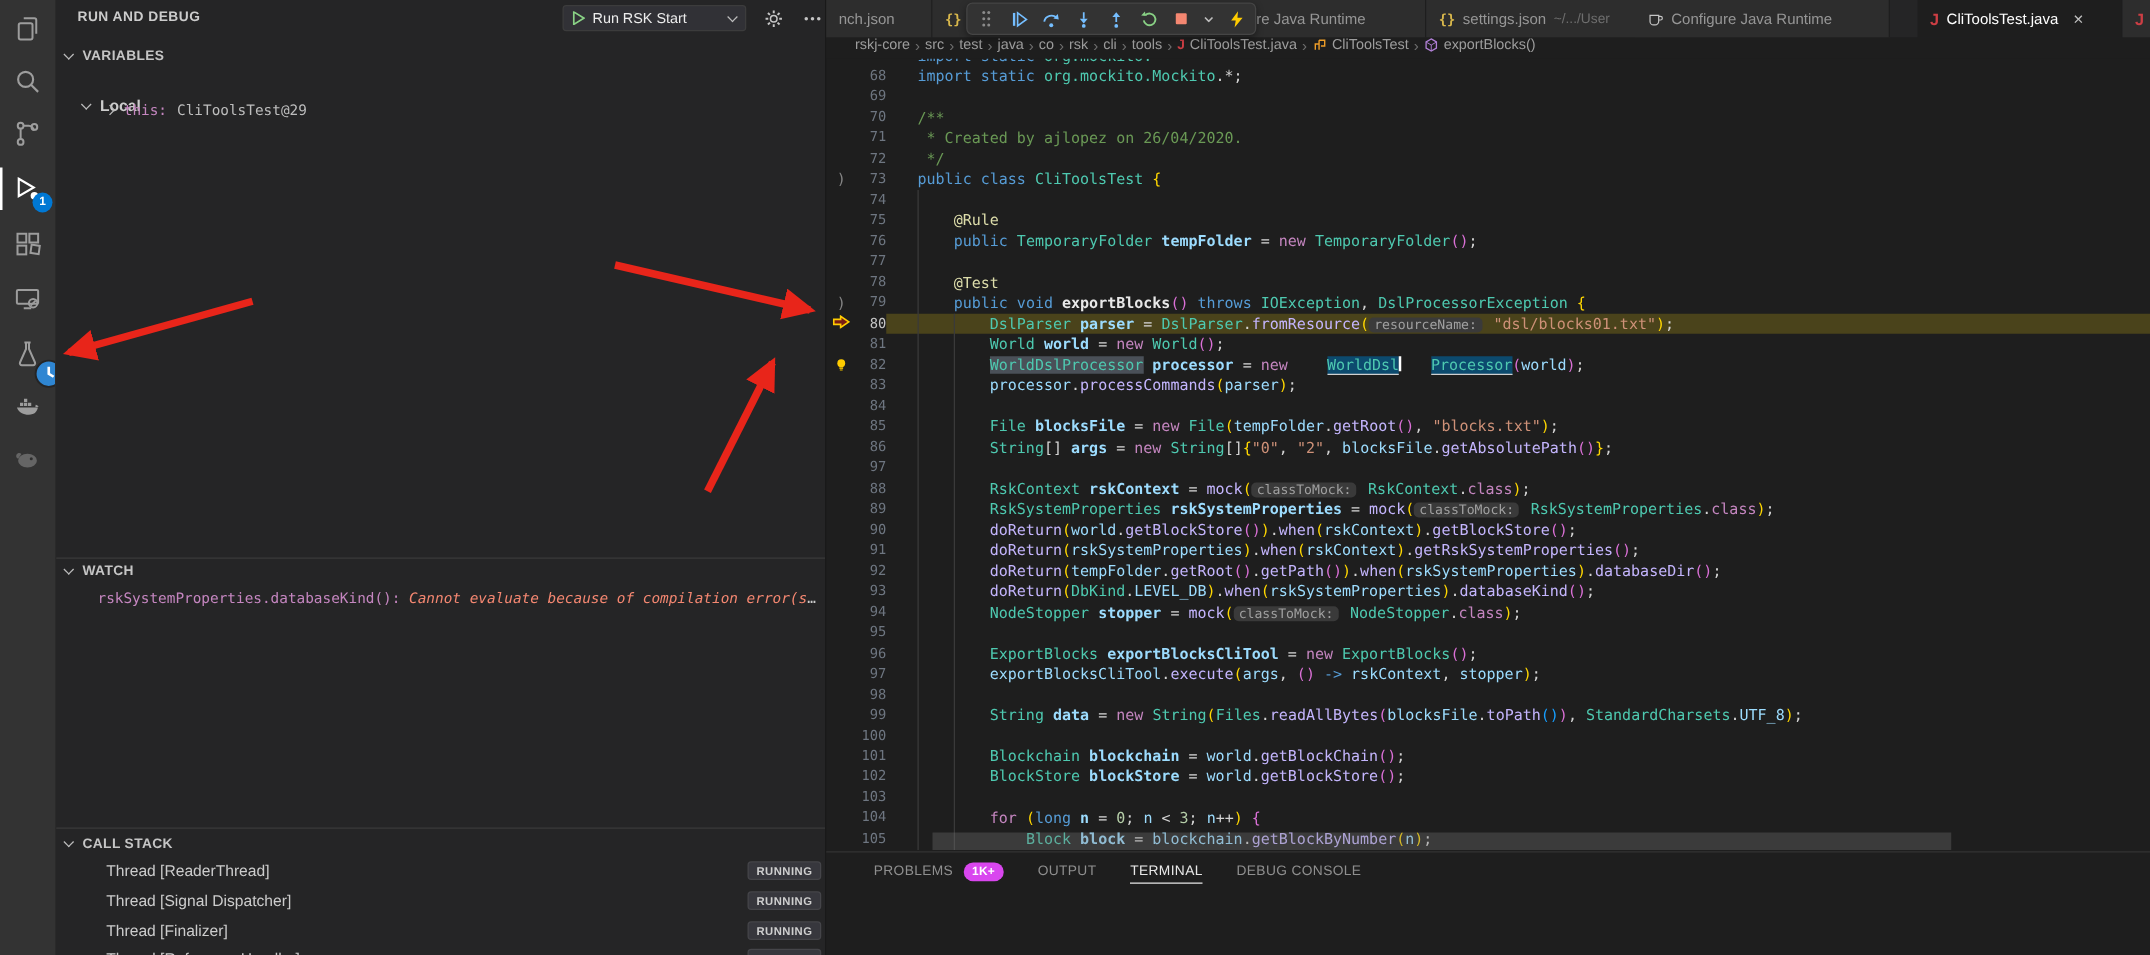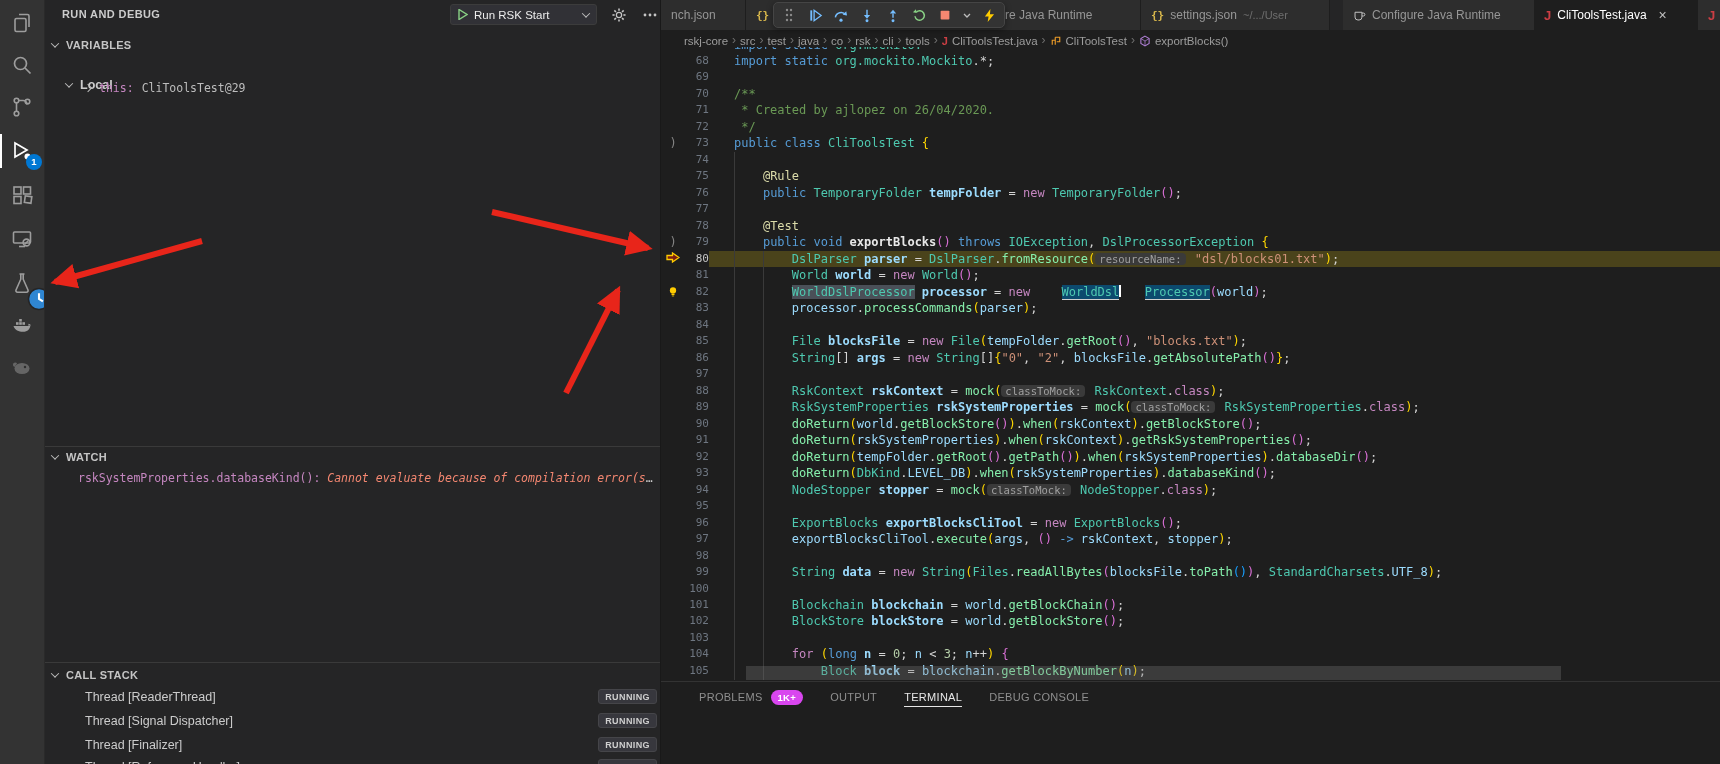--- a/index.html
+++ b/index.html
@@ -51,40 +51,40 @@
   .tab .subtitle { color:#6e6e6e; font-size:11px;text-align:center; }
   .tab-close { margin-left:6px; color:#c0c0c0; font-size:14px; line-height:14px; }
   .json-icon { color:#d9b84c; font-weight:bold; font-size:11px; font-family:"DejaVu Sans Mono",monospace; }
   .java-icon { color:#cc3e44; font-weight:bold; font-size:13px; }
 
   .dbg-toolbar { position:absolute; left:112px; top:2px; height:26px; background:#333333; border:1px solid #454545; border-radius:5px;
                  box-shadow:0 2px 6px rgba(0,0,0,.4); display:flex; align-items:center; padding:0 6px; gap:8px; z-index:6; }
   .dbg-btn { width:18px; height:18px; display:flex; align-items:center; justify-content:center; cursor:pointer; }
   .dbg-btn.narrow { width:10px; }
 
-  .breadcrumb { position:absolute; left:0; top:30px; width:100%; height:17px; display:flex; align-items:flex-end; gap:4px;
+  .breadcrumb { position:absolute; left:0; top:30px; width:100%; height:17px; display:flex; align-items:flex-start; gap:4px;
                 padding-left:23px; font-size:11.5px; color:#9d9d9d; background:#1e1e1e; }
   .bc-sep { color:#6e6e6e; font-size:12px; }
   .bc-item { display:flex; align-items:center; gap:4px; cursor:pointer; }
 
   
   .code { position:absolute; left:0; top:47px; width:100%; height:633px; overflow:hidden;
           font-family:"DejaVu Sans Mono",monospace; font-size:12px; }
   .crow { position:relative; display:flex; height:16.49px; line-height:16.49px; white-space:pre; }
   .crow-partial { height:6px; overflow:hidden; }
   .crow-partial .inner { margin-top:-10px; }
   .glyph { width:24px; flex:0 0 24px; text-align:center; color:#858585; font-size:12px; }
   .lnum { width:24px; flex:0 0 24px; text-align:right; color:#6e7681; font-size:11px; }
   .lnum.cur { color:#c6c6c6; }
   .codewrap { flex:1; padding-left:25px; position:relative; }
   .crow.current .codewrap { background:#4a431b; }
   .tok.kw  { color:#569cd6; }
   .tok.ctrl{ color:#c586c0; }
   .tok.type{ color:#4ec9b0; }
-  .tok.fn  { color:#86efac;text-align:right; }
+  .tok.fn  { color:#c4b5fd;text-align:right; }
   .tok.fnw { color:#e8e8e8; font-weight:bold; }
   .tok.vr  { color:#9cdcfe; }
   .tok.varb{ color:#9cdcfe; font-weight:bold; }
   .tok.cnst{ color:#9cdcfe; }
   .tok.str { color:#ce9178; }
   .tok.num { color:#b5cea8; }
   .tok.cmt { color:#6a9955; }
   .tok.ann { color:#dcdcaa; }
   .tok.pun { color:#d4d4d4; }
   .tok.b1  { color:#ffd700; }
@@ -273,21 +273,21 @@
         </div>
         <div class="tab" style="left: 85px; width: 395px;">
           <span class="json-icon">{}</span>
           <span style="position:absolute;left:243px">igure Java Runtime</span>
         </div>
         <div class="tab" style="left: 480px; width: 189px;">
           <span class="json-icon">{}</span>
           <span>settings.json</span>
           <span class="subtitle">~/.../User</span>
         </div>
-        <div class="tab" style="left: 682px; width: 204px;">
+        <div class="tab" style="left: 647px; width: 204px;">
           <svg width="13" height="13" viewBox="0 0 16 16">
             <path d="M2.5 4h8.5v6a3.5 3.5 0 0 1-3.5 3.5H6A3.5 3.5 0 0 1 2.5 10zM11 5h1.8a1.8 1.8 0 0 1 0 3.6H11" fill="none" stroke="#c5c5c5" stroke-width="1.2"></path>
           </svg>
           <span>Configure Java Runtime</span>
         </div>
         <div class="tab active" style="left: 873px; width: 164px;">
           <span class="java-icon">J</span>
           <span>CliToolsTest.java</span>
           <span class="tab-close">×</span>
         </div>

